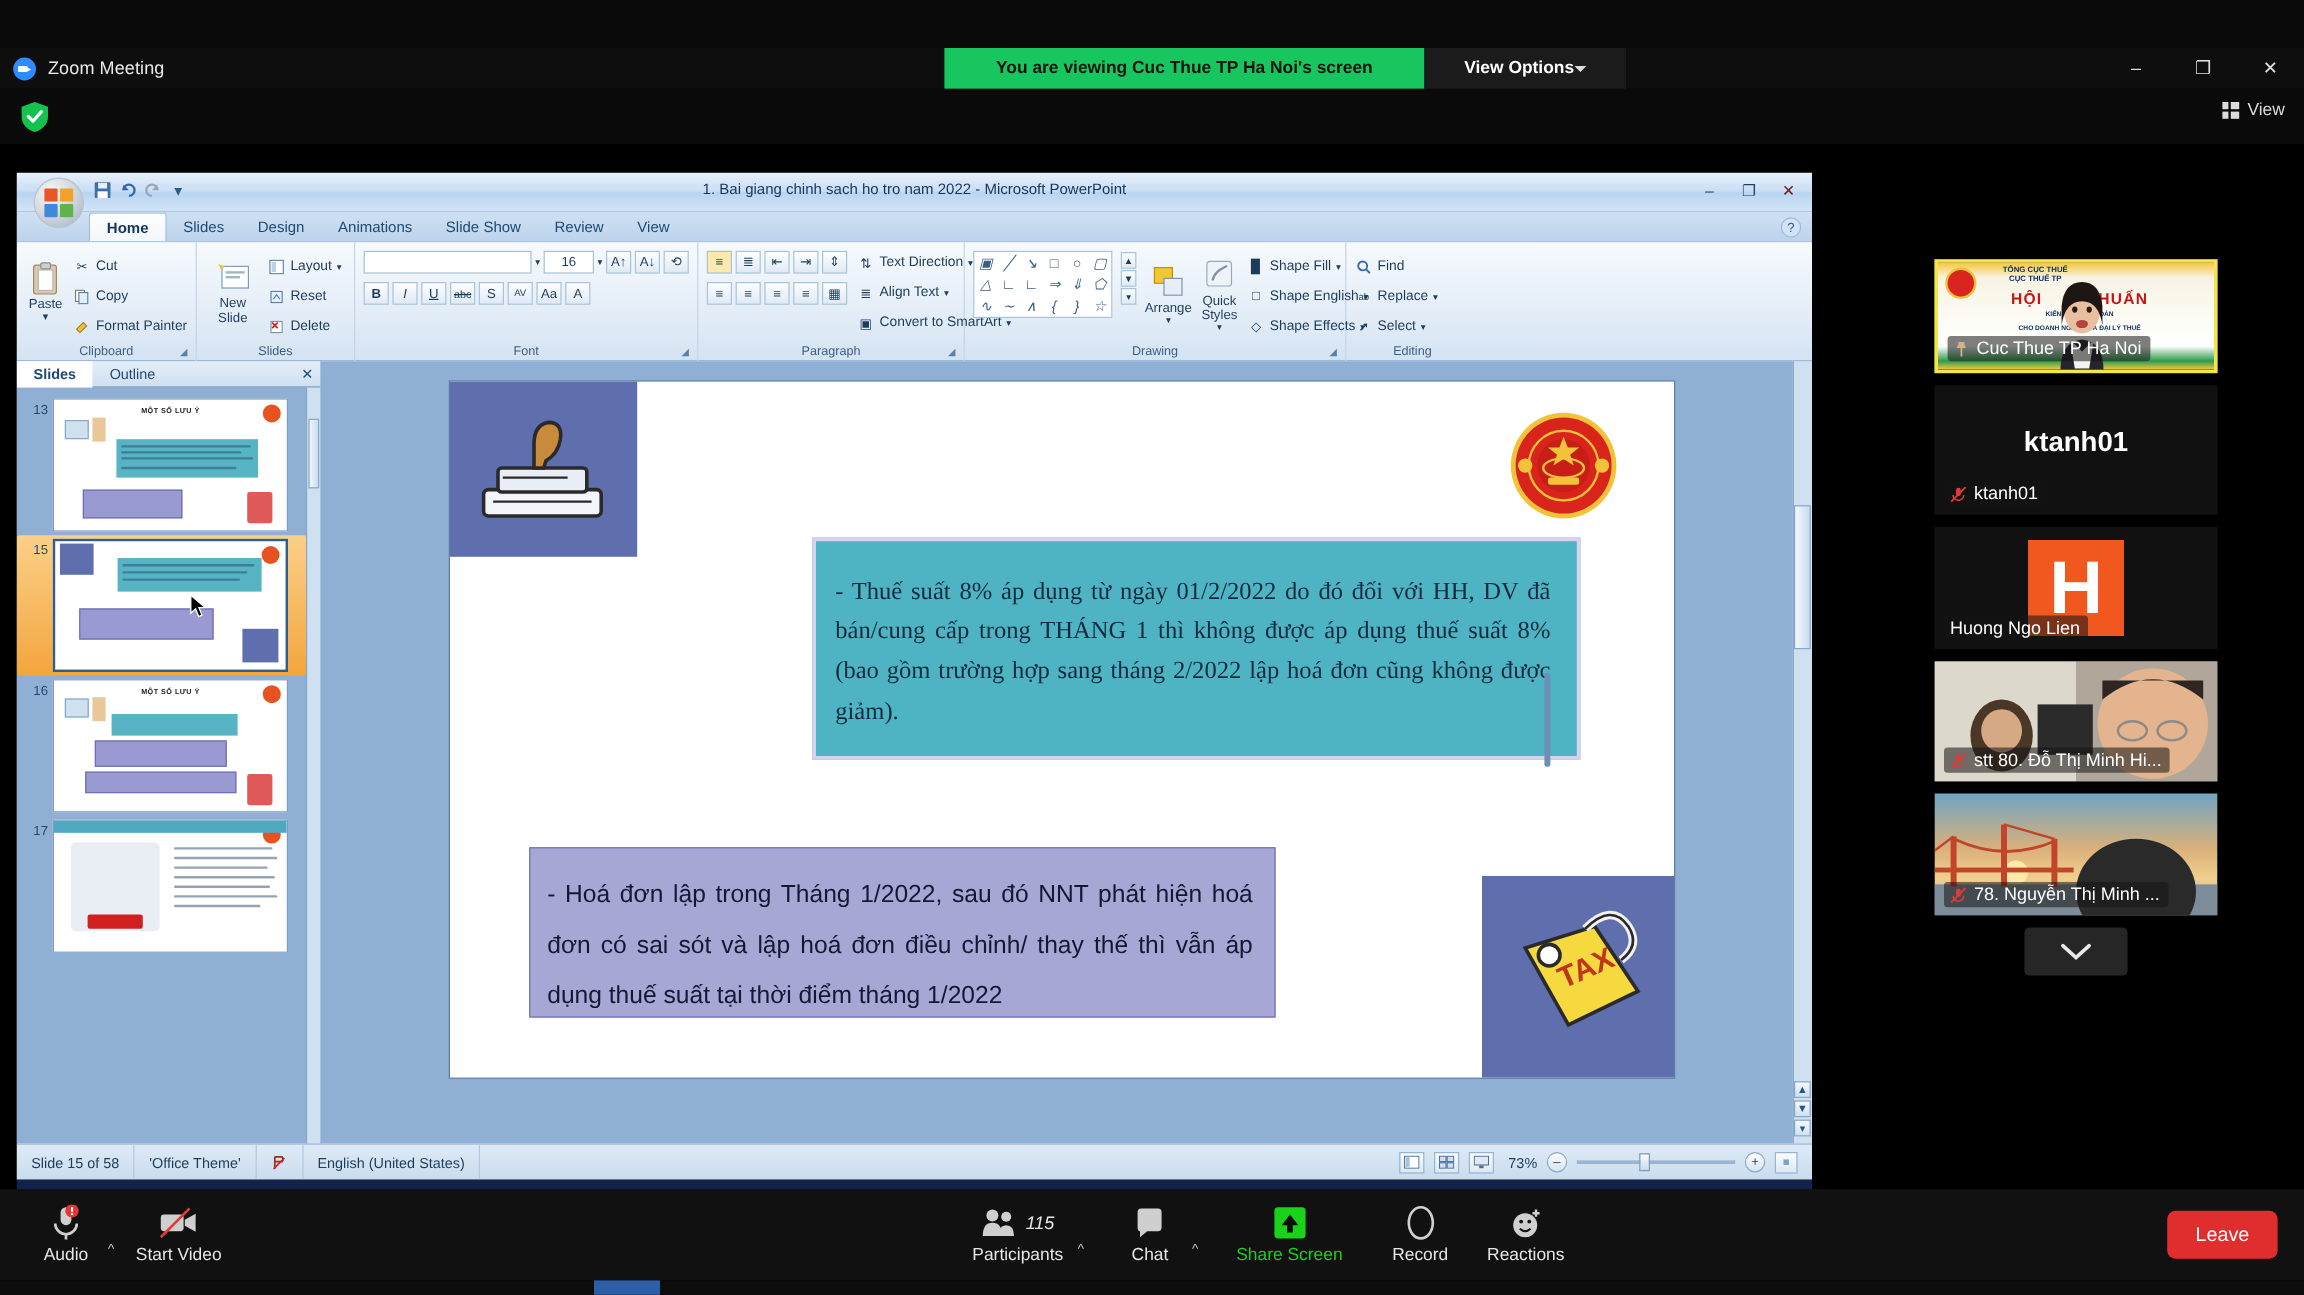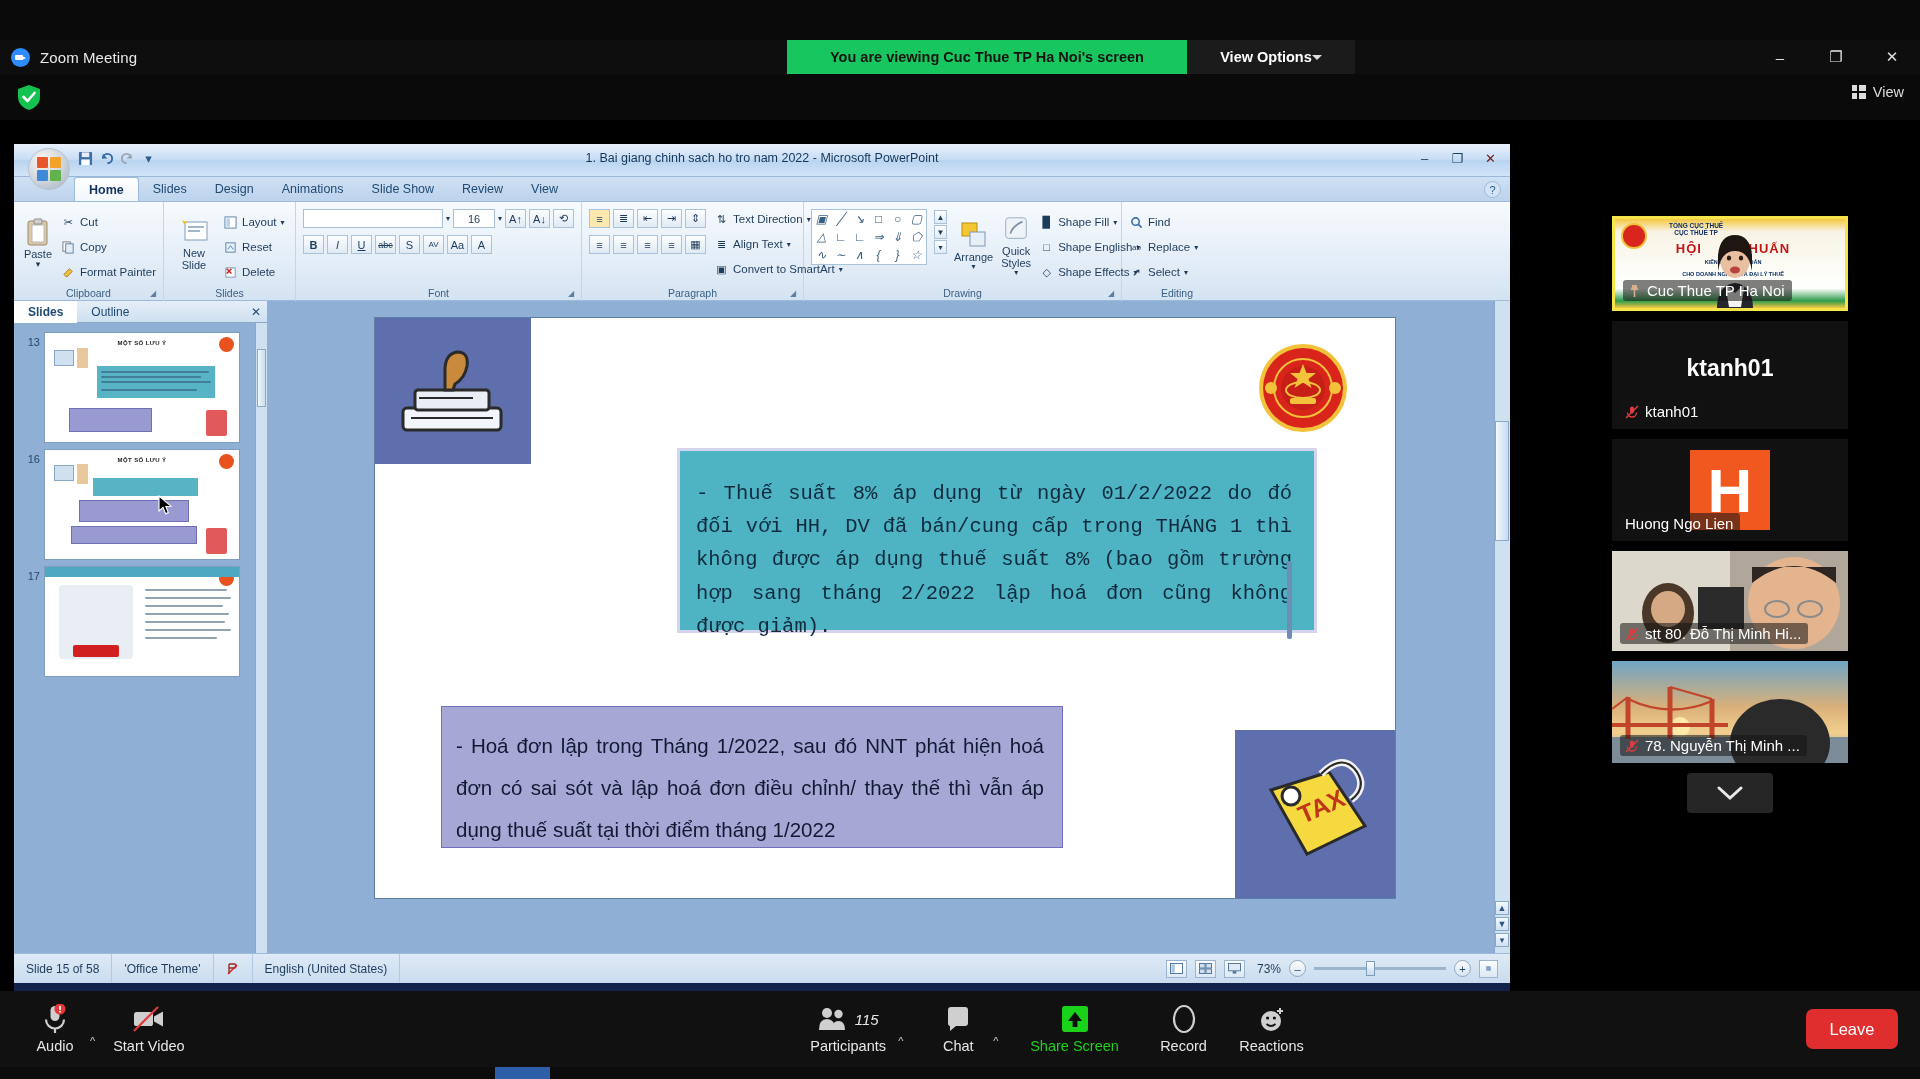--- a/index.html
+++ b/index.html
@@ -166,21 +166,21 @@
   }
   .sl-corner-tl { position:absolute; left:0; top:0; width:156px; height:146px; background:#5f6fae; }
   .sl-stamp { position:absolute; left:18px; top:26px; width:118px; height:100px; }
   .sl-seal { position:absolute; right:46px; top:24px; width:92px; height:92px; }
   .sl-corner-br { position:absolute; right:0; bottom:0; width:160px; height:168px; background:#5f6fae; }
   .sl-tax { position:absolute; right:18px; bottom:22px; width:122px; height:126px; }
   .tbox-teal {
     position:absolute; left:302px; top:130px; width:640px; height:185px;
     background:#4eb3c3; border:3px solid #d5d4ee;
     padding:26px 22px 0 16px; color:#102b3e; font-size:20.5px; line-height:1.62;
-    text-align:justify; font-family:Liberation Mono, monospace;
+    text-align:justify; font-family:Liberation Serif, serif;
   }
   .tbox-purple {
     position:absolute; left:66px; top:388px; width:622px; height:142px;
     background:#a7a7d6; border:1px solid #6f6fbb;
     padding:18px 18px 0 14px; color:#101a33; font-size:20.5px; line-height:2.05;
     text-align:justify;
   }
 
   
   .sl-vscroll { position:absolute; right:0; top:0; width:16px; bottom:0; background:#cfe0f1; border-left:1px solid #8aa8c7; }
@@ -634,20 +634,33 @@
             <div class="t-line" style="left:56px;top:38px;width:108px"></div>
             <div class="t-line" style="left:56px;top:43px;width:100px"></div>
             <div class="t-line" style="left:56px;top:48px;width:110px"></div>
             <div class="t-line" style="left:56px;top:56px;width:96px"></div>
             <div class="t-purple" style="left:24px;top:75px;width:83px;height:24px"></div>
             <div style="position:absolute;right:12px;bottom:6px;width:21px;height:26px;background:#e05a5a;border-radius:2px"></div>
           </div>
         </div>
 
 
+        <div class="thumb-row sel">
+          <div class="thumb-num">15</div>
+          <div class="thumb">
+            <div class="t-seal"></div>
+            <div style="position:absolute;left:4px;top:2px;width:28px;height:26px;background:#5f6fae"></div>
+            <div class="t-teal" style="left:52px;top:14px;width:120px;height:28px"></div>
+            <div class="t-line" style="left:56px;top:19px;width:110px"></div>
+            <div class="t-line" style="left:56px;top:25px;width:104px"></div>
+            <div class="t-line" style="left:56px;top:31px;width:98px"></div>
+            <div class="t-purple" style="left:20px;top:56px;width:112px;height:26px"></div>
+            <div style="position:absolute;right:6px;bottom:6px;width:30px;height:28px;background:#5f6fae"></div>
+          </div>
+        </div>
 
         <div class="thumb-row">
           <div class="thumb-num">16</div>
           <div class="thumb">
             <div class="t-title">MỘT SỐ LƯU Ý</div>
             <div class="t-seal"></div>
             <div style="position:absolute;left:9px;top:15px;width:20px;height:16px;background:#cfe0ef;border:1px solid #8aa8c5"></div>
             <div style="position:absolute;left:32px;top:14px;width:11px;height:20px;background:#e8c79a"></div>
             <div class="t-teal" style="left:48px;top:28px;width:105px;height:18px"></div>
             <div class="t-purple" style="left:34px;top:50px;width:110px;height:22px"></div>

